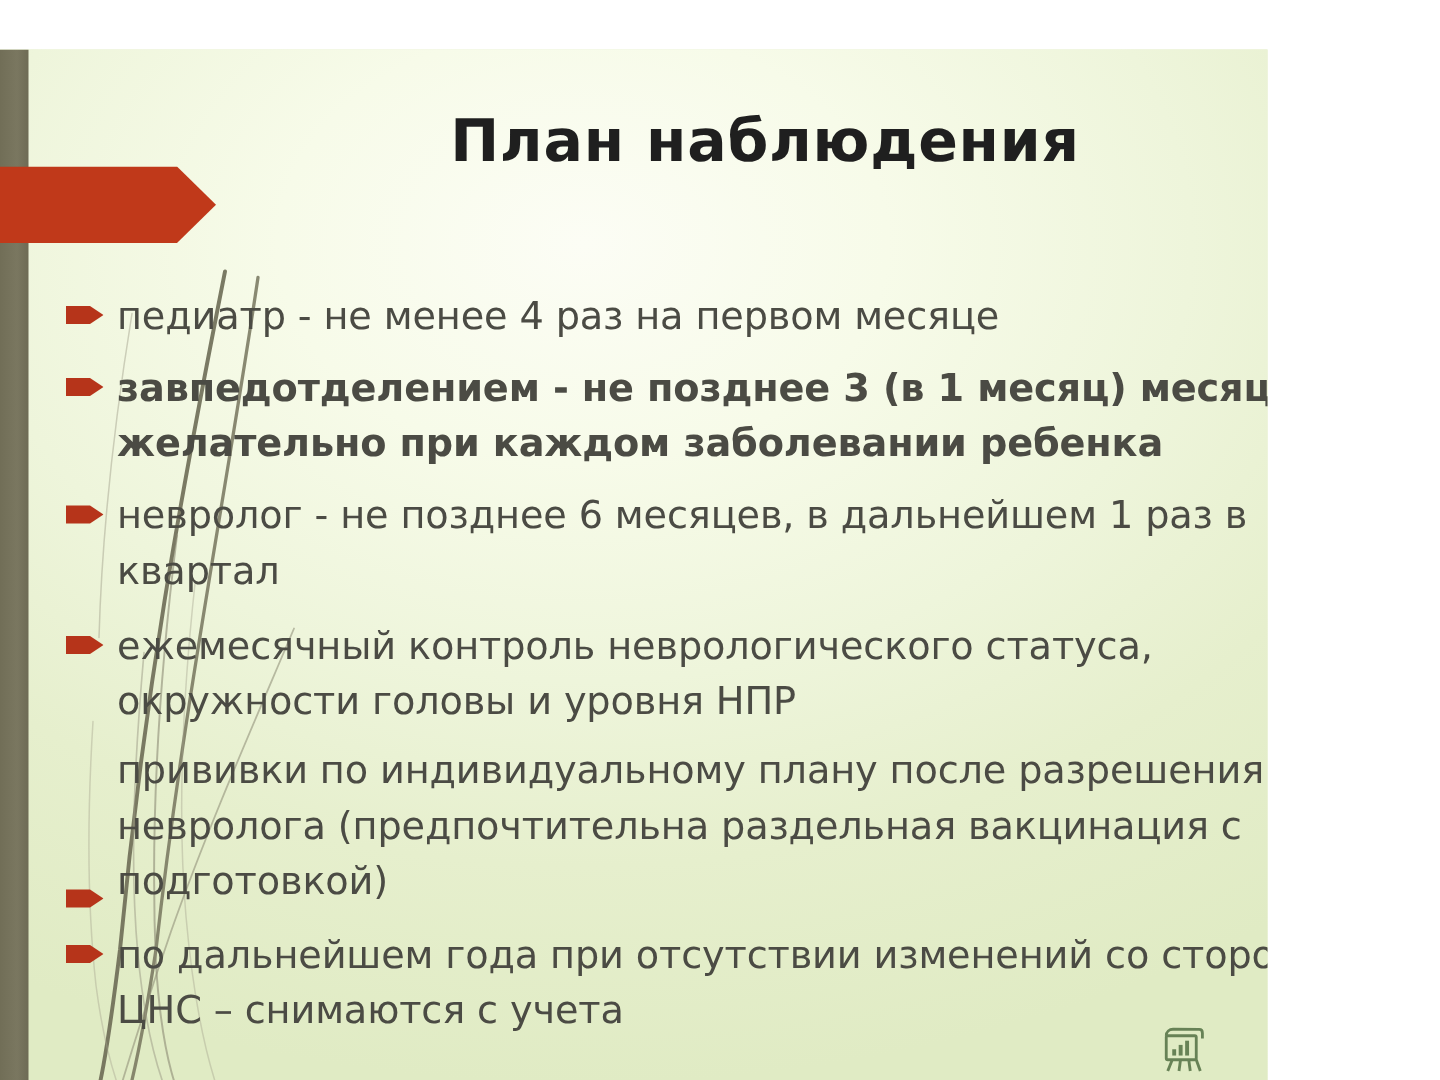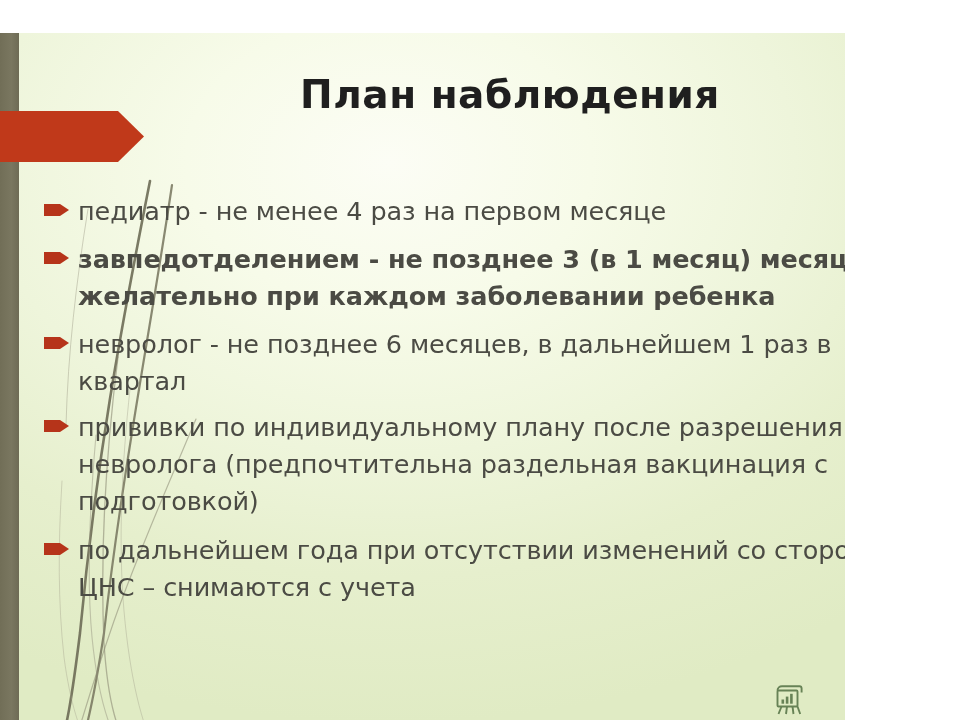--- a/index.html
+++ b/index.html
@@ -100,21 +100,21 @@
     line-height: 37px;
     color: #4b4b44;
     letter-spacing: -0.1px;
   }
 
   
   .gap-0 { margin-top: 0px; }
   .gap-1 { margin-top: 11px; font-weight: bold; }
   .gap-2 { margin-top: 11px; }
   .gap-3 { margin-top: 13px; }
-  .gap-4 { margin-top: 9px; }
+  .gap-4 { margin-top: 9px; align-items: flex-end; }
   .gap-5 { margin-top: 12px; }
 
   
   #watermark {
     position: absolute;
     left: 772px;
     top: 650px;
     display: flex;
     align-items: center;
     opacity: 0.92;
@@ -174,20 +174,26 @@
       <div class="bullet-text">завпедотделением - не позднее 3 (в 1 месяц) месяцев и желательно при каждом заболевании ребенка</div>
     </div>
 
     <div class="bullet-row gap-2">
       <svg class="bullet-marker" viewBox="0 0 25 16" xmlns="http://www.w3.org/2000/svg">
         <polygon points="0,2 16,2 25,8 16,14 0,14" fill="#b6341a"></polygon>
       </svg>
       <div class="bullet-text">невролог -  не позднее 6 месяцев, в дальнейшем 1 раз в квартал</div>
     </div>
 
+    <div class="bullet-row gap-3">
+      <svg class="bullet-marker" viewBox="0 0 25 16" xmlns="http://www.w3.org/2000/svg">
+        <polygon points="0,2 16,2 25,8 16,14 0,14" fill="#b6341a"></polygon>
+      </svg>
+      <div class="bullet-text">ежемесячный контроль неврологического статуса, окружности головы и уровня НПР</div>
+    </div>
 
     <div class="bullet-row gap-4">
       <svg class="bullet-marker" viewBox="0 0 25 16" xmlns="http://www.w3.org/2000/svg">
         <polygon points="0,2 16,2 25,8 16,14 0,14" fill="#b6341a"></polygon>
       </svg>
       <div class="bullet-text">прививки по индивидуальному плану после разрешения невролога (предпочтительна раздельная вакцинация с подготовкой)</div>
     </div>
 
     <div class="bullet-row gap-5">
       <svg class="bullet-marker" viewBox="0 0 25 16" xmlns="http://www.w3.org/2000/svg">

